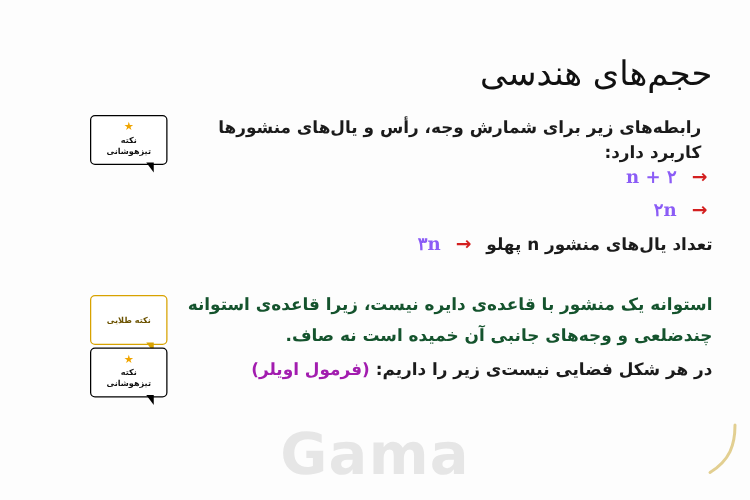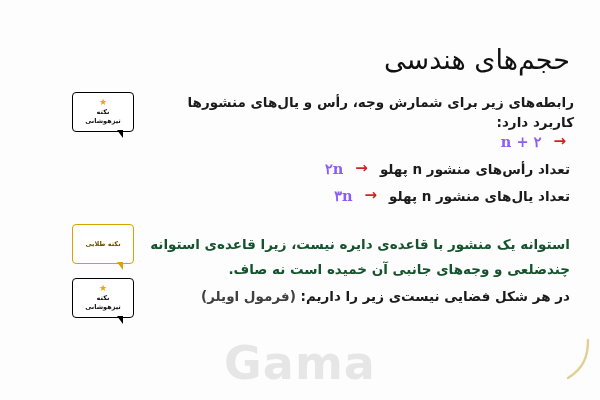--- a/index.html
+++ b/index.html
@@ -29,21 +29,21 @@
     font-weight: normal;
     color: #111111;
     letter-spacing: 0px;
     direction: rtl;
   }
 
   
   .intro {
     position: absolute;
     top: 92px;
-    right: 26px;
+    right: 39px;
     left: 150px;
     text-align: right;
     font-size: 13.5px;
     font-weight: bold;
     color: #1b1b1b;
     direction: rtl;
     line-height: 1.5;
   }
 
   
@@ -100,21 +100,21 @@
     top: 288px;
     right: 30px;
     left: 150px;
     text-align: right;
     font-size: 13.5px;
     font-weight: bold;
     color: #1b1b1b;
     direction: rtl;
   }
   .euler .red {
-    color: #404040;
+    color: #a21caf;
   }
 
   
   .blue-formula {
     position: absolute;
     top: 326px;
     right: 0;
     left: 0;
     text-align: center;
     font-size: 14px;
@@ -158,20 +158,21 @@
     right: 10px;
     width: 0;
     height: 0;
     border-left: 6px solid transparent;
     border-right: 0px solid transparent;
     border-top: 8px solid #000000;
   }
   .badge.gold {
     border-color: #d8a200;
     color: #6b5200;
+    margin-top: 12px;
   }
   .badge.gold::after {
     border-top-color: #d8a200;
   }
 
   #badge-tiz-1 { top: 92px; right: 466px; }
   #badge-gold  { top: 224px; right: 466px; }
   #badge-tiz-2 { top: 278px; right: 466px; }
 
   
@@ -206,21 +207,20 @@
   <h1 class="title">حجم‌های هندسی</h1>
 
   <div class="intro">رابطه‌های زیر برای شمارش وجه، رأس و یال‌های منشورها کاربرد دارد:</div>
 
   <div class="rows">
     <div class="frow">
       <span class="arrow">→</span>
       <span class="expr">n + ۲</span>
     </div>
     <div class="frow">
-      <span class="lead">تعداد رأس‌های منشور n پهلو</span>
       <span class="arrow">→</span>
       <span class="expr">۲n</span>
     </div>
     <div class="frow">
       <span class="lead">تعداد یال‌های منشور n پهلو</span>
       <span class="arrow">→</span>
       <span class="expr">۳n</span>
     </div>
   </div>
 

